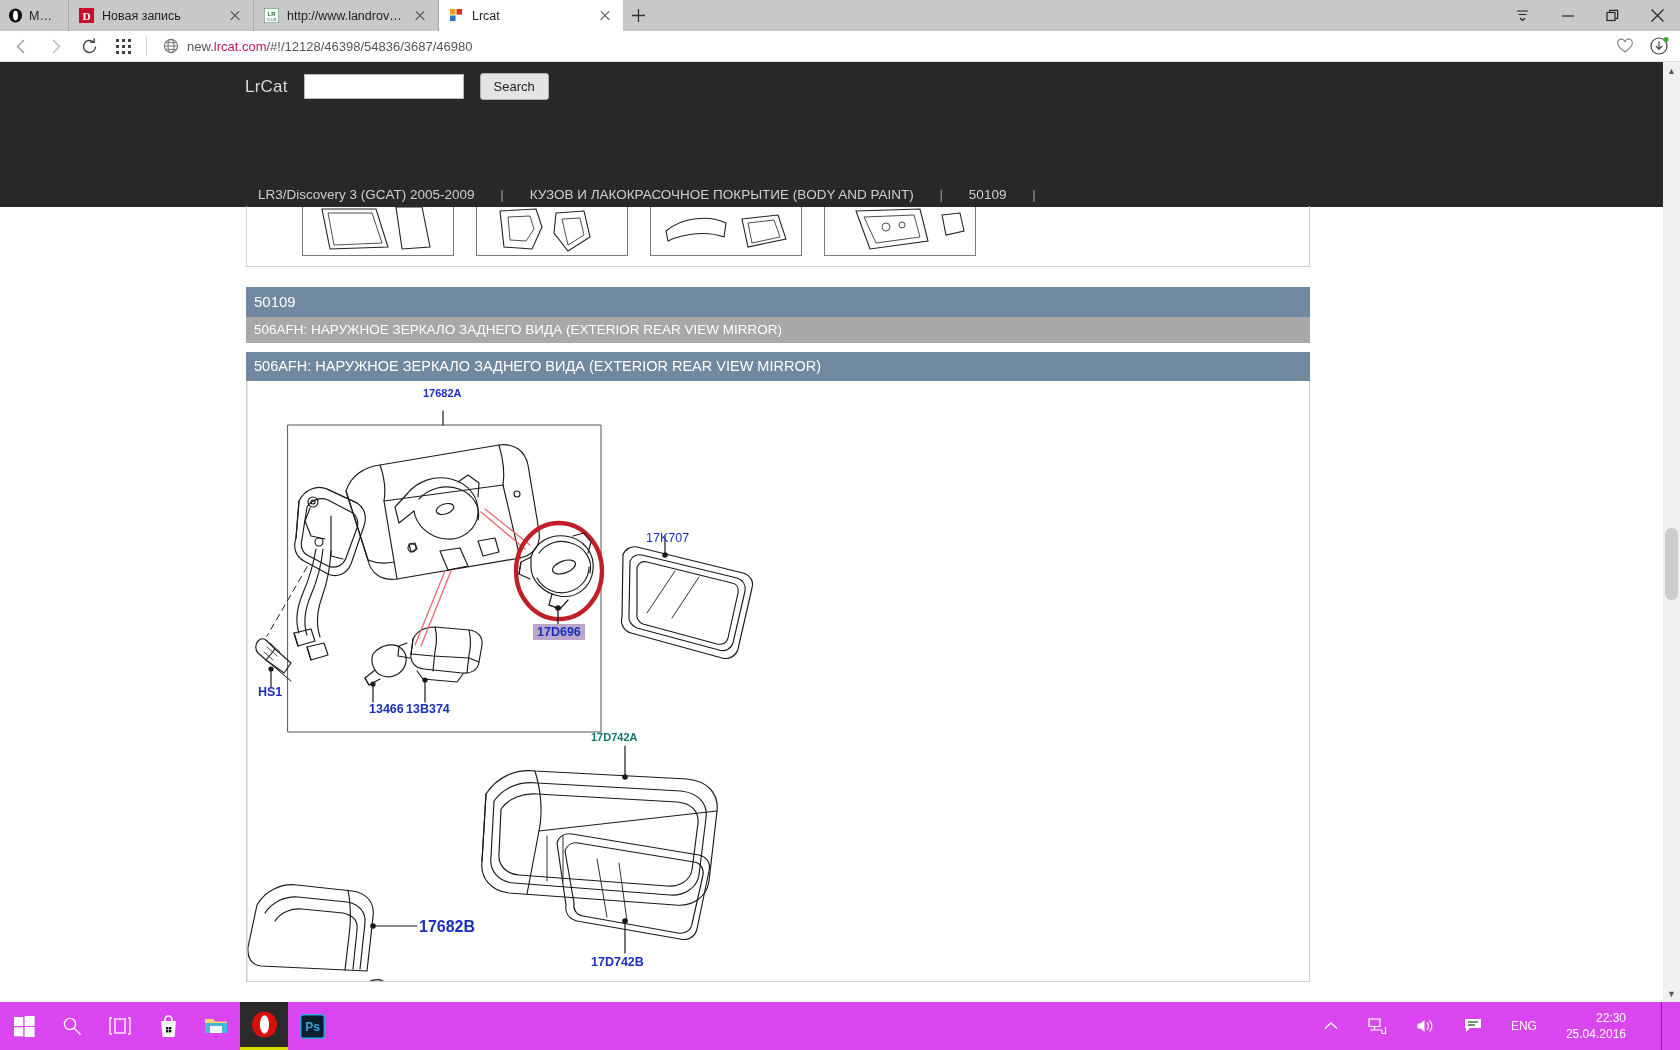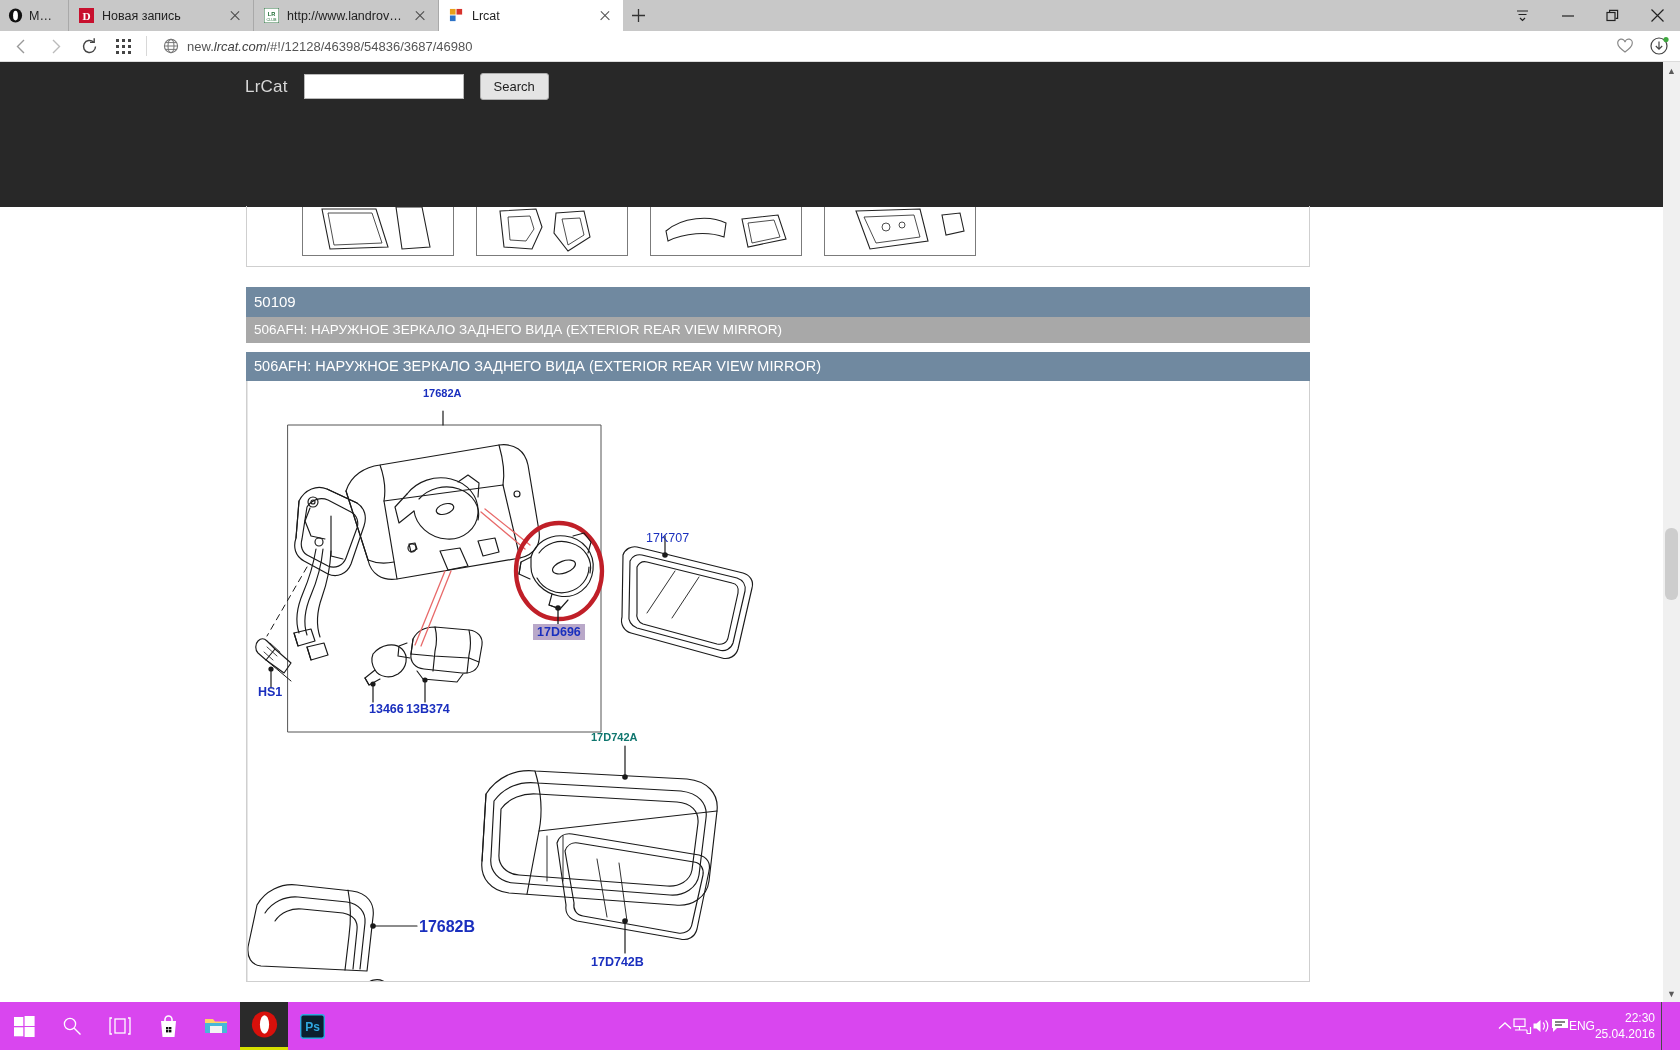--- a/index.html
+++ b/index.html
@@ -31,21 +31,21 @@
   .favicon{width:15px;height:15px;flex:0 0 15px;display:block;}
   .winctrls{margin-left:auto;display:flex;height:31px;align-items:center;}
   .winctrls div{width:45px;height:31px;display:flex;align-items:center;justify-content:center;color:#222;}
 
   .navbar{height:31px;background:#ffffff;display:flex;align-items:center;
           padding:0 4px;box-sizing:border-box;border-bottom:1px solid #dcdcdc;}
   .navbtn{width:34px;height:31px;display:flex;align-items:center;justify-content:center;color:#5a5a5a;}
   .navbtn.dim{color:#b6b6b6;}
   .urlbox{flex:1;height:26px;margin:0 6px 0 4px;display:flex;align-items:center;
           background:#fff;border:none;font-size:13px;color:#555;gap:8px;}
-  .urlbox .u-dark{color:#404040;font-style:italic;}
+  .urlbox .u-dark{color:#be185d;}
   .urlbox .globe{margin-left:6px;}
   .urlsep{width:1px;height:20px;background:#d8d8d8;margin:0 6px;}
 
   
   .viewport{position:absolute;left:0;top:62px;width:1680px;height:940px;background:#fff;overflow:hidden;}
   .sitehead{background:#282828;height:145px;position:relative;}
   .brandrow{position:absolute;left:245px;top:11px;display:flex;align-items:center;gap:16px;}
   .brand{color:#d8d8d8;font-size:17px;letter-spacing:.2px;}
   .searchinput{width:160px;height:25px;border:1px solid #b9b9b9;background:#fff;outline:none;
                font-size:13px;padding:0 4px;box-sizing:border-box;}
@@ -74,21 +74,21 @@
 
   
   .scrollbar{position:absolute;right:0;top:62px;width:17px;height:940px;background:#f0f0f0;}
   .scrollbar .up,.scrollbar .down{height:17px;display:flex;align-items:center;justify-content:center;color:#5a5a5a;font-size:9px;}
   .scrollbar .thumbbar{position:absolute;left:2px;top:466px;width:13px;height:72px;background:#cdcdcd;border-radius:6px;}
 
   
   .taskbar{position:absolute;left:0;top:1002px;width:1680px;height:48px;background:#d946ef;display:flex;align-items:center;}
   .tbicon{width:48px;height:48px;display:flex;align-items:center;justify-content:center;}
   .tbicon.act{background:#2a2a2a;border-bottom:3px solid #d6e000;box-sizing:border-box;}
-  .tray{margin-left:auto;display:flex;align-items:center;height:48px;color:#fff;font-size:12px;gap:0;padding-right:10px;}
+  .tray{margin-left:auto;display:flex;align-items:center;height:48px;color:#fff;font-size:12px;gap:29px;padding-right:10px;}
   .clock{text-align:right;line-height:1.35;font-size:12px;padding-right:6px;}
   .trayitem{display:flex;align-items:center;justify-content:center;}
   .desktopbtn{width:8px;height:48px;border-left:1px solid #4a4a4a;}
   .wallpaper{position:absolute;left:0;top:1002px;width:1680px;height:48px;
      background:linear-gradient(105deg,#2a2f1f,#42482f 30%,#232a1c 70%,#333a26);}
 </style>
 </head>
 <body>
 
 <div class="browser">
@@ -230,20 +230,28 @@
 
   <div class="viewport">
 
     <div class="sitehead">
       <div class="brandrow">
         <span class="brand">LrCat</span>
         <input class="searchinput" type="text" value="" placeholder="" style="">
         <button class="searchbtn">Search</button>
       </div>
 
+      <div class="crumbs">
+        <a>LR3/Discovery 3 (GCAT) 2005-2009</a>
+        <span class="sep">|</span>
+        <a>КУЗОВ И ЛАКОКРАСОЧНОЕ ПОКРЫТИЕ (BODY AND PAINT)</a>
+        <span class="sep">|</span>
+        <a>50109</a>
+        <span class="sep">|</span>
+      </div>
 
       <div class="crumbs2">
         <a>506AFH: НАРУЖНОЕ ЗЕРКАЛО ЗАДНЕГО ВИДА (EXTERIOR REAR VIEW MIRROR)</a>
         <span class="sep2">|</span>
         <a>17D696</a>
       </div>
     </div>
 
     <div class="content">
 

